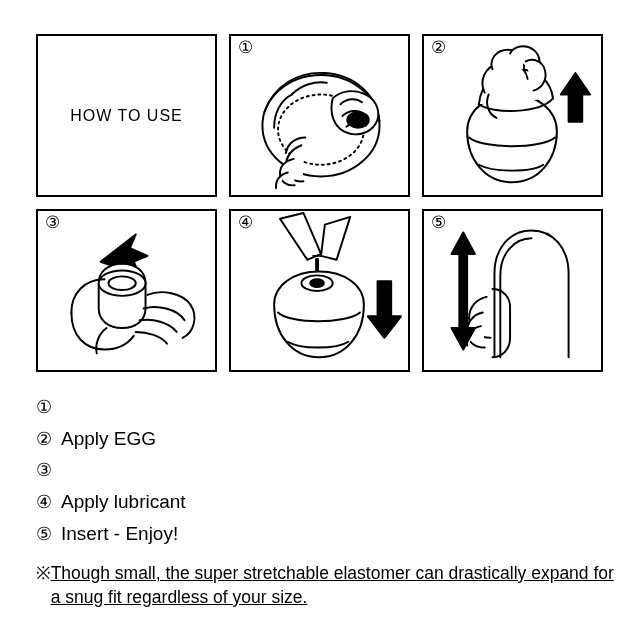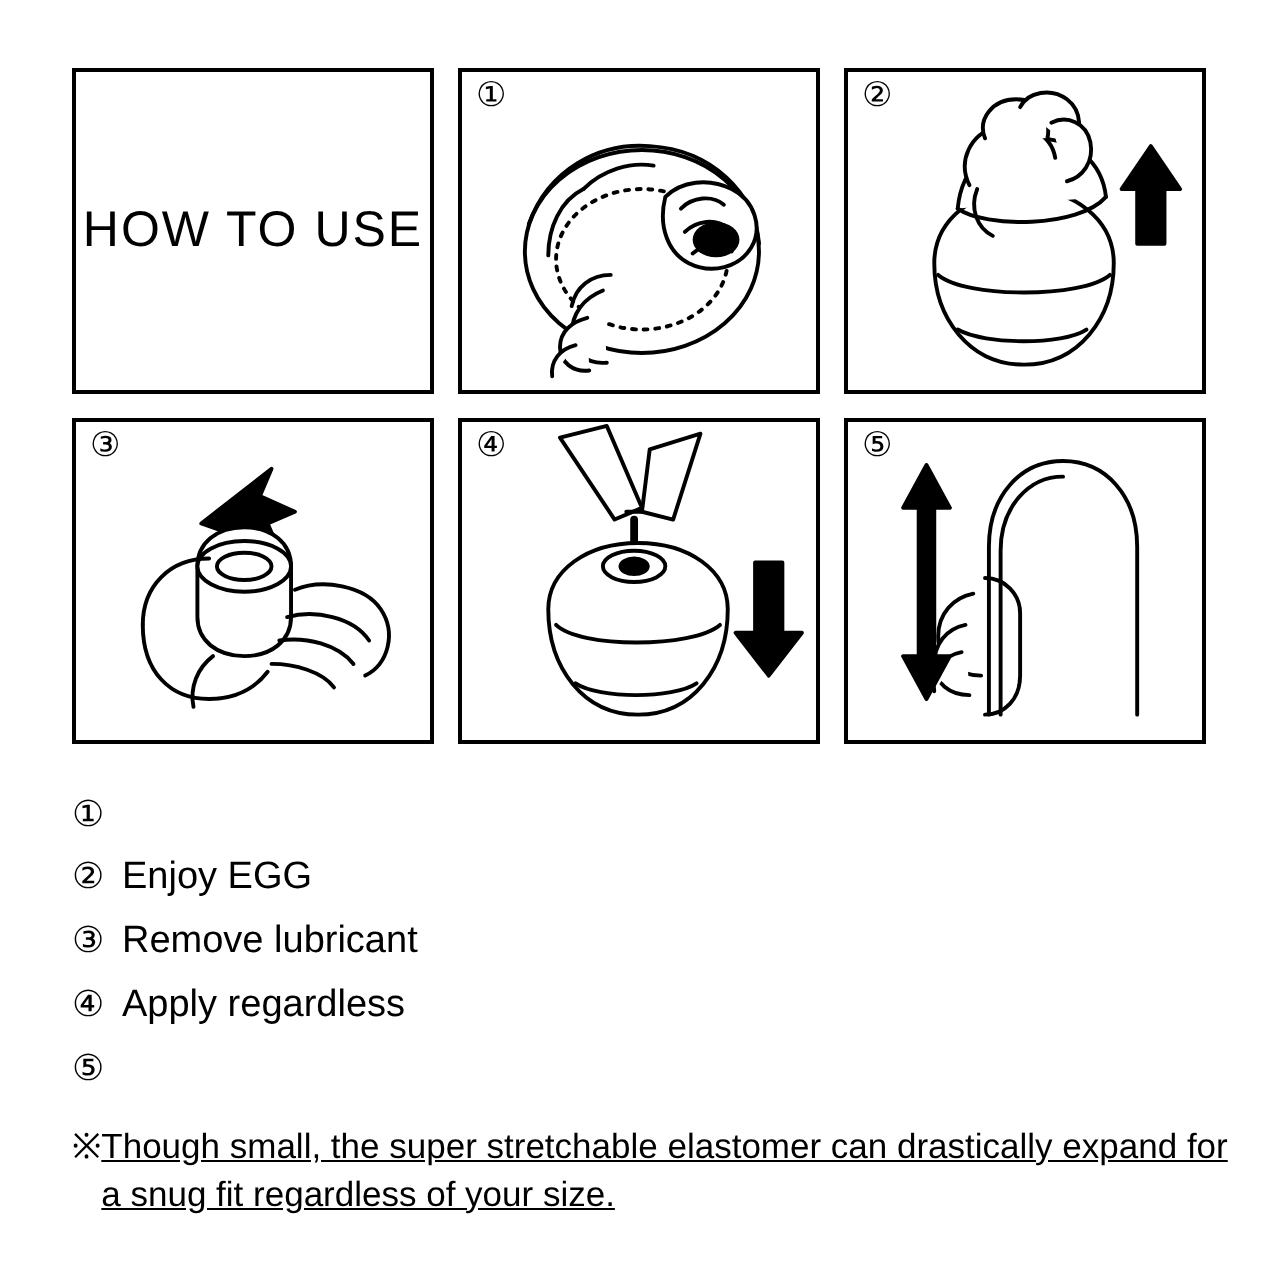--- a/index.html
+++ b/index.html
@@ -50,21 +50,21 @@
     font-size: 17px;
     line-height: 1;
     z-index: 5;
   }
   .title-panel {
     display: flex;
     align-items: center;
     justify-content: center;
   }
   .title-panel .title-text {
-    font-size: 25px;
+    font-size: 16px;
     letter-spacing: 1px;
   }
   .panel svg {
     position: absolute;
     left: 0; top: 0;
     width: 100%;
     height: 100%;
     display: block;
   }
 
@@ -239,32 +239,32 @@
       </div>
     </div>
   </div>
 
   <div class="steps">
     <div class="step">
       <span class="marker">①</span>
     </div>
     <div class="step">
       <span class="marker">②</span>
-      <span class="label">Enjoy EGG</span>
+      <span class="label">Apply EGG</span>
     </div>
     <div class="step">
       <span class="marker">③</span>
-      <span class="label">Remove lubricant</span>
     </div>
     <div class="step">
       <span class="marker">④</span>
-      <span class="label">Apply regardless</span>
+      <span class="label">Apply lubricant</span>
     </div>
     <div class="step">
       <span class="marker">⑤</span>
+      <span class="label">Insert - Enjoy!</span>
     </div>
   </div>
 
   <div class="note">
     <span class="mark">※</span>
     <span class="note-text">Though small, the super stretchable elastomer can drastically expand for a snug fit regardless of your size.</span>
   </div>
 
 </div>
 

